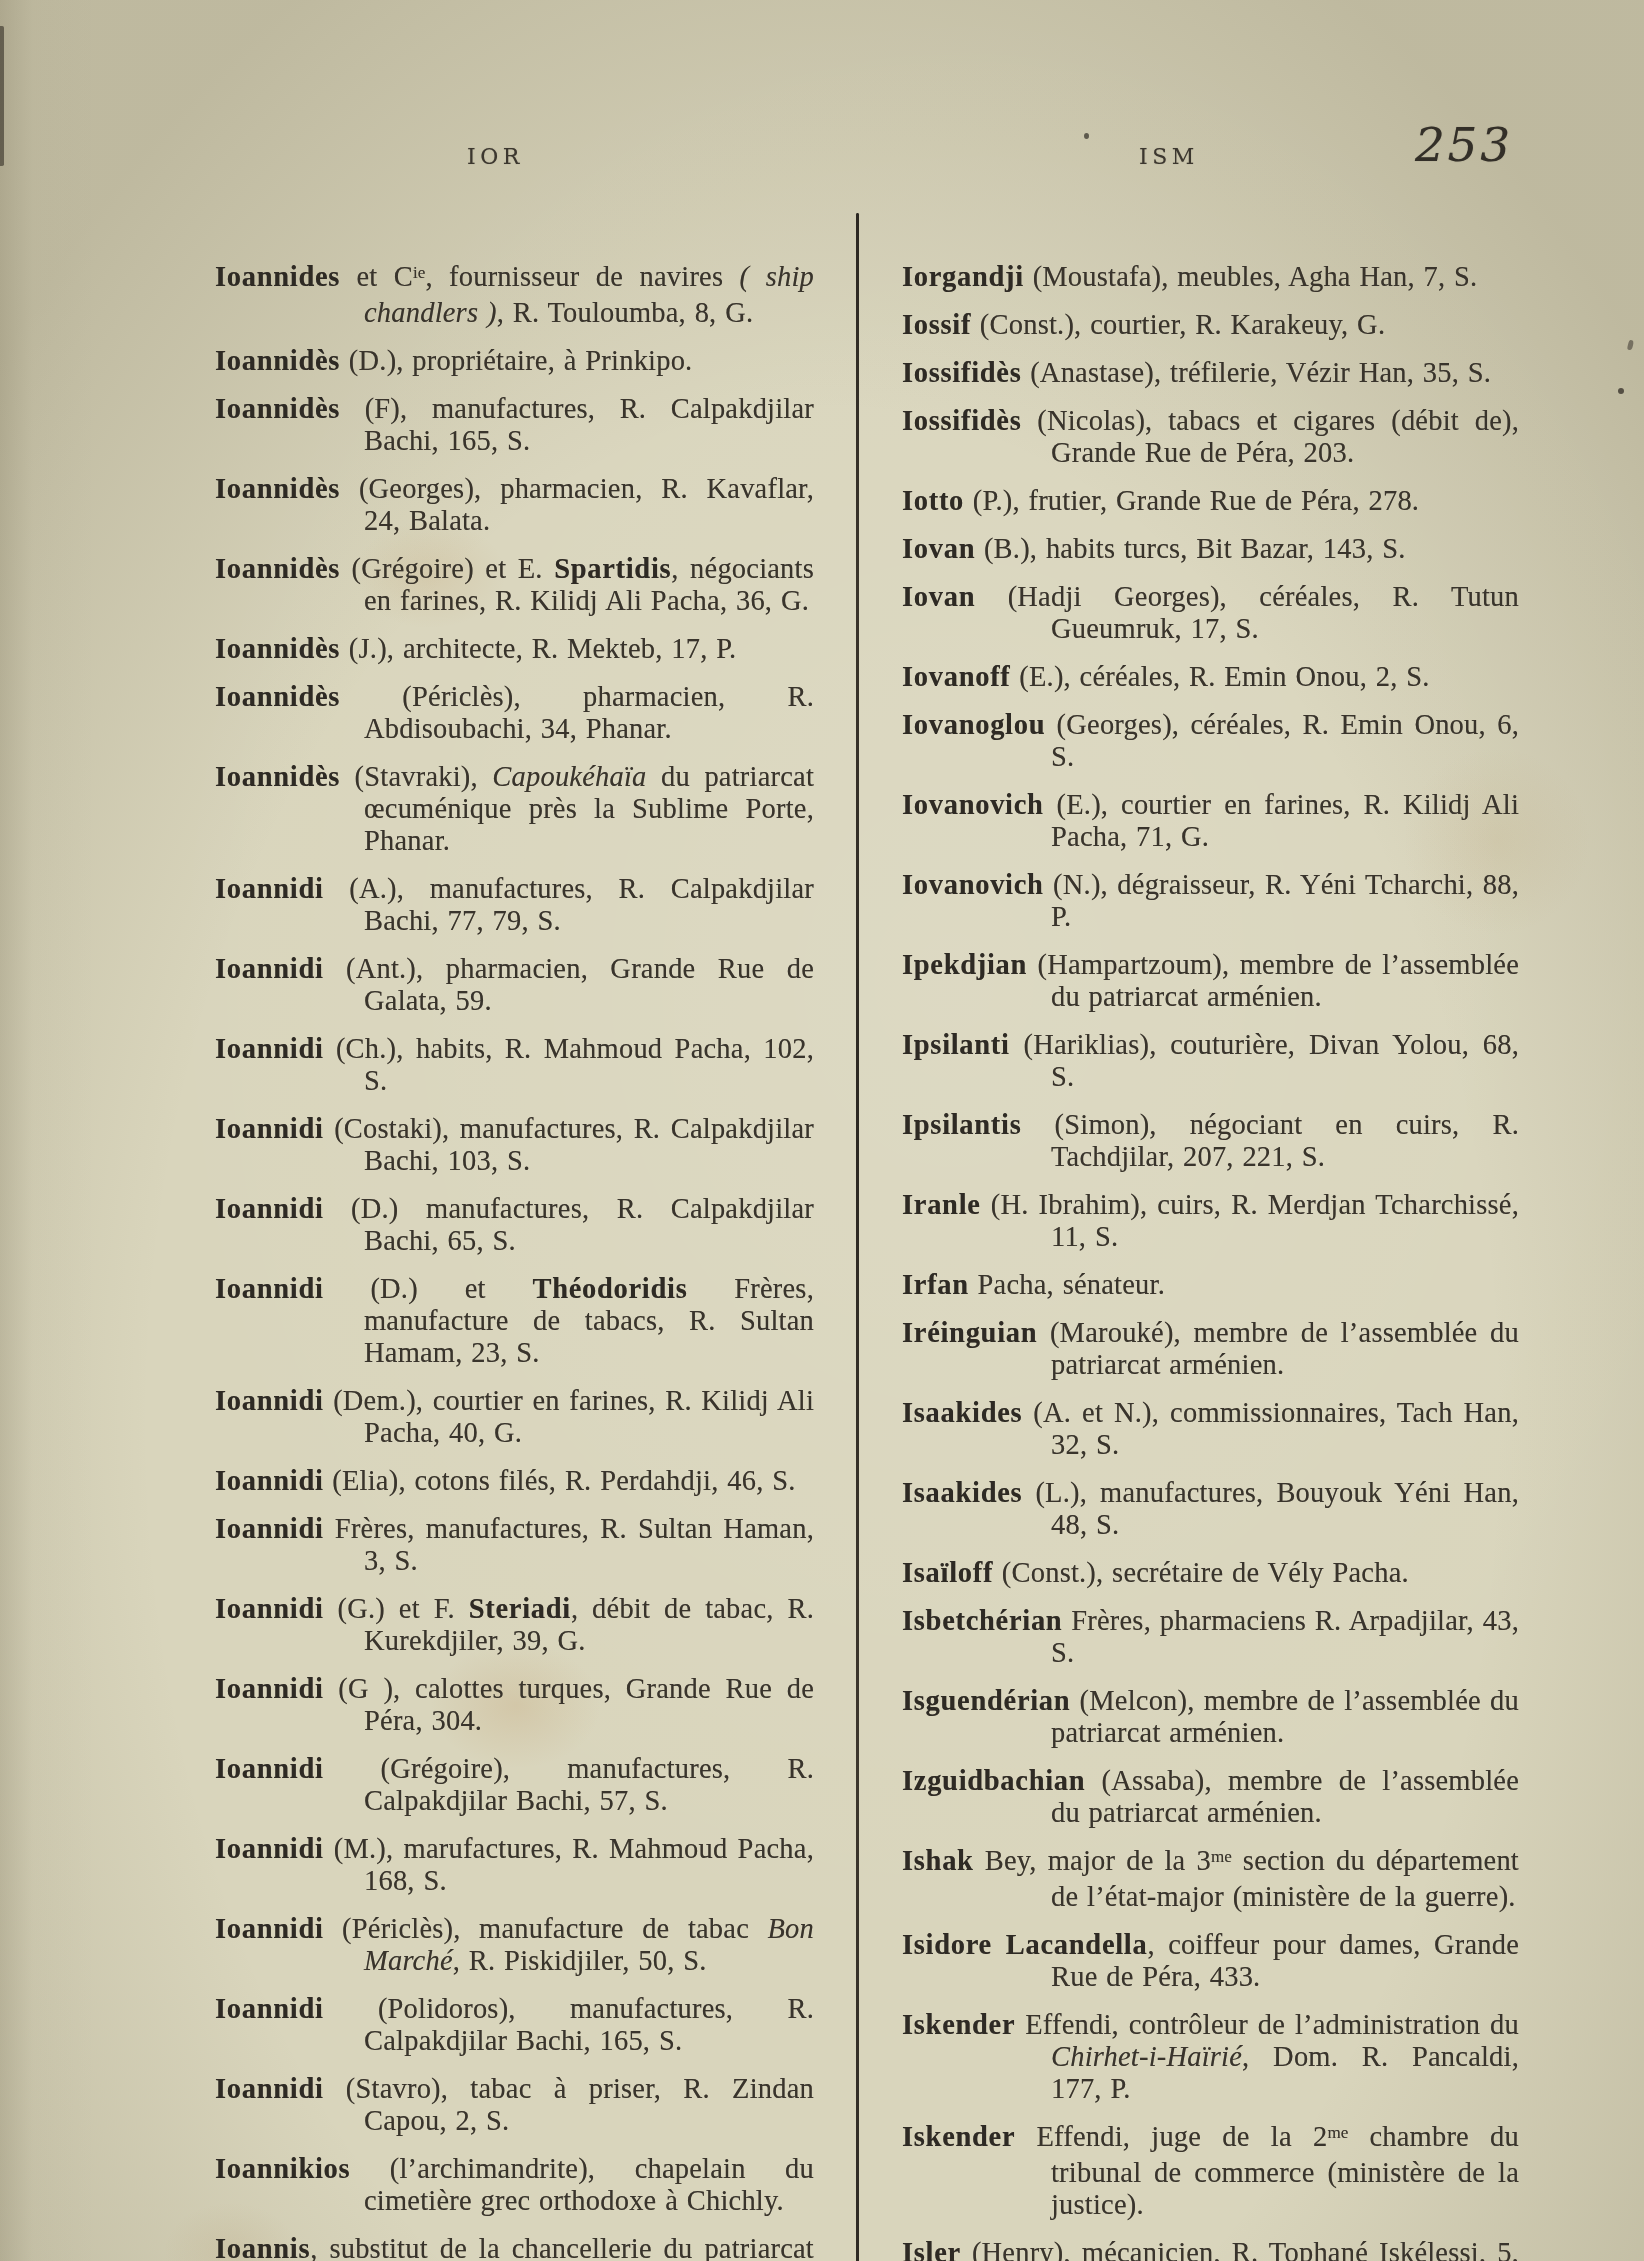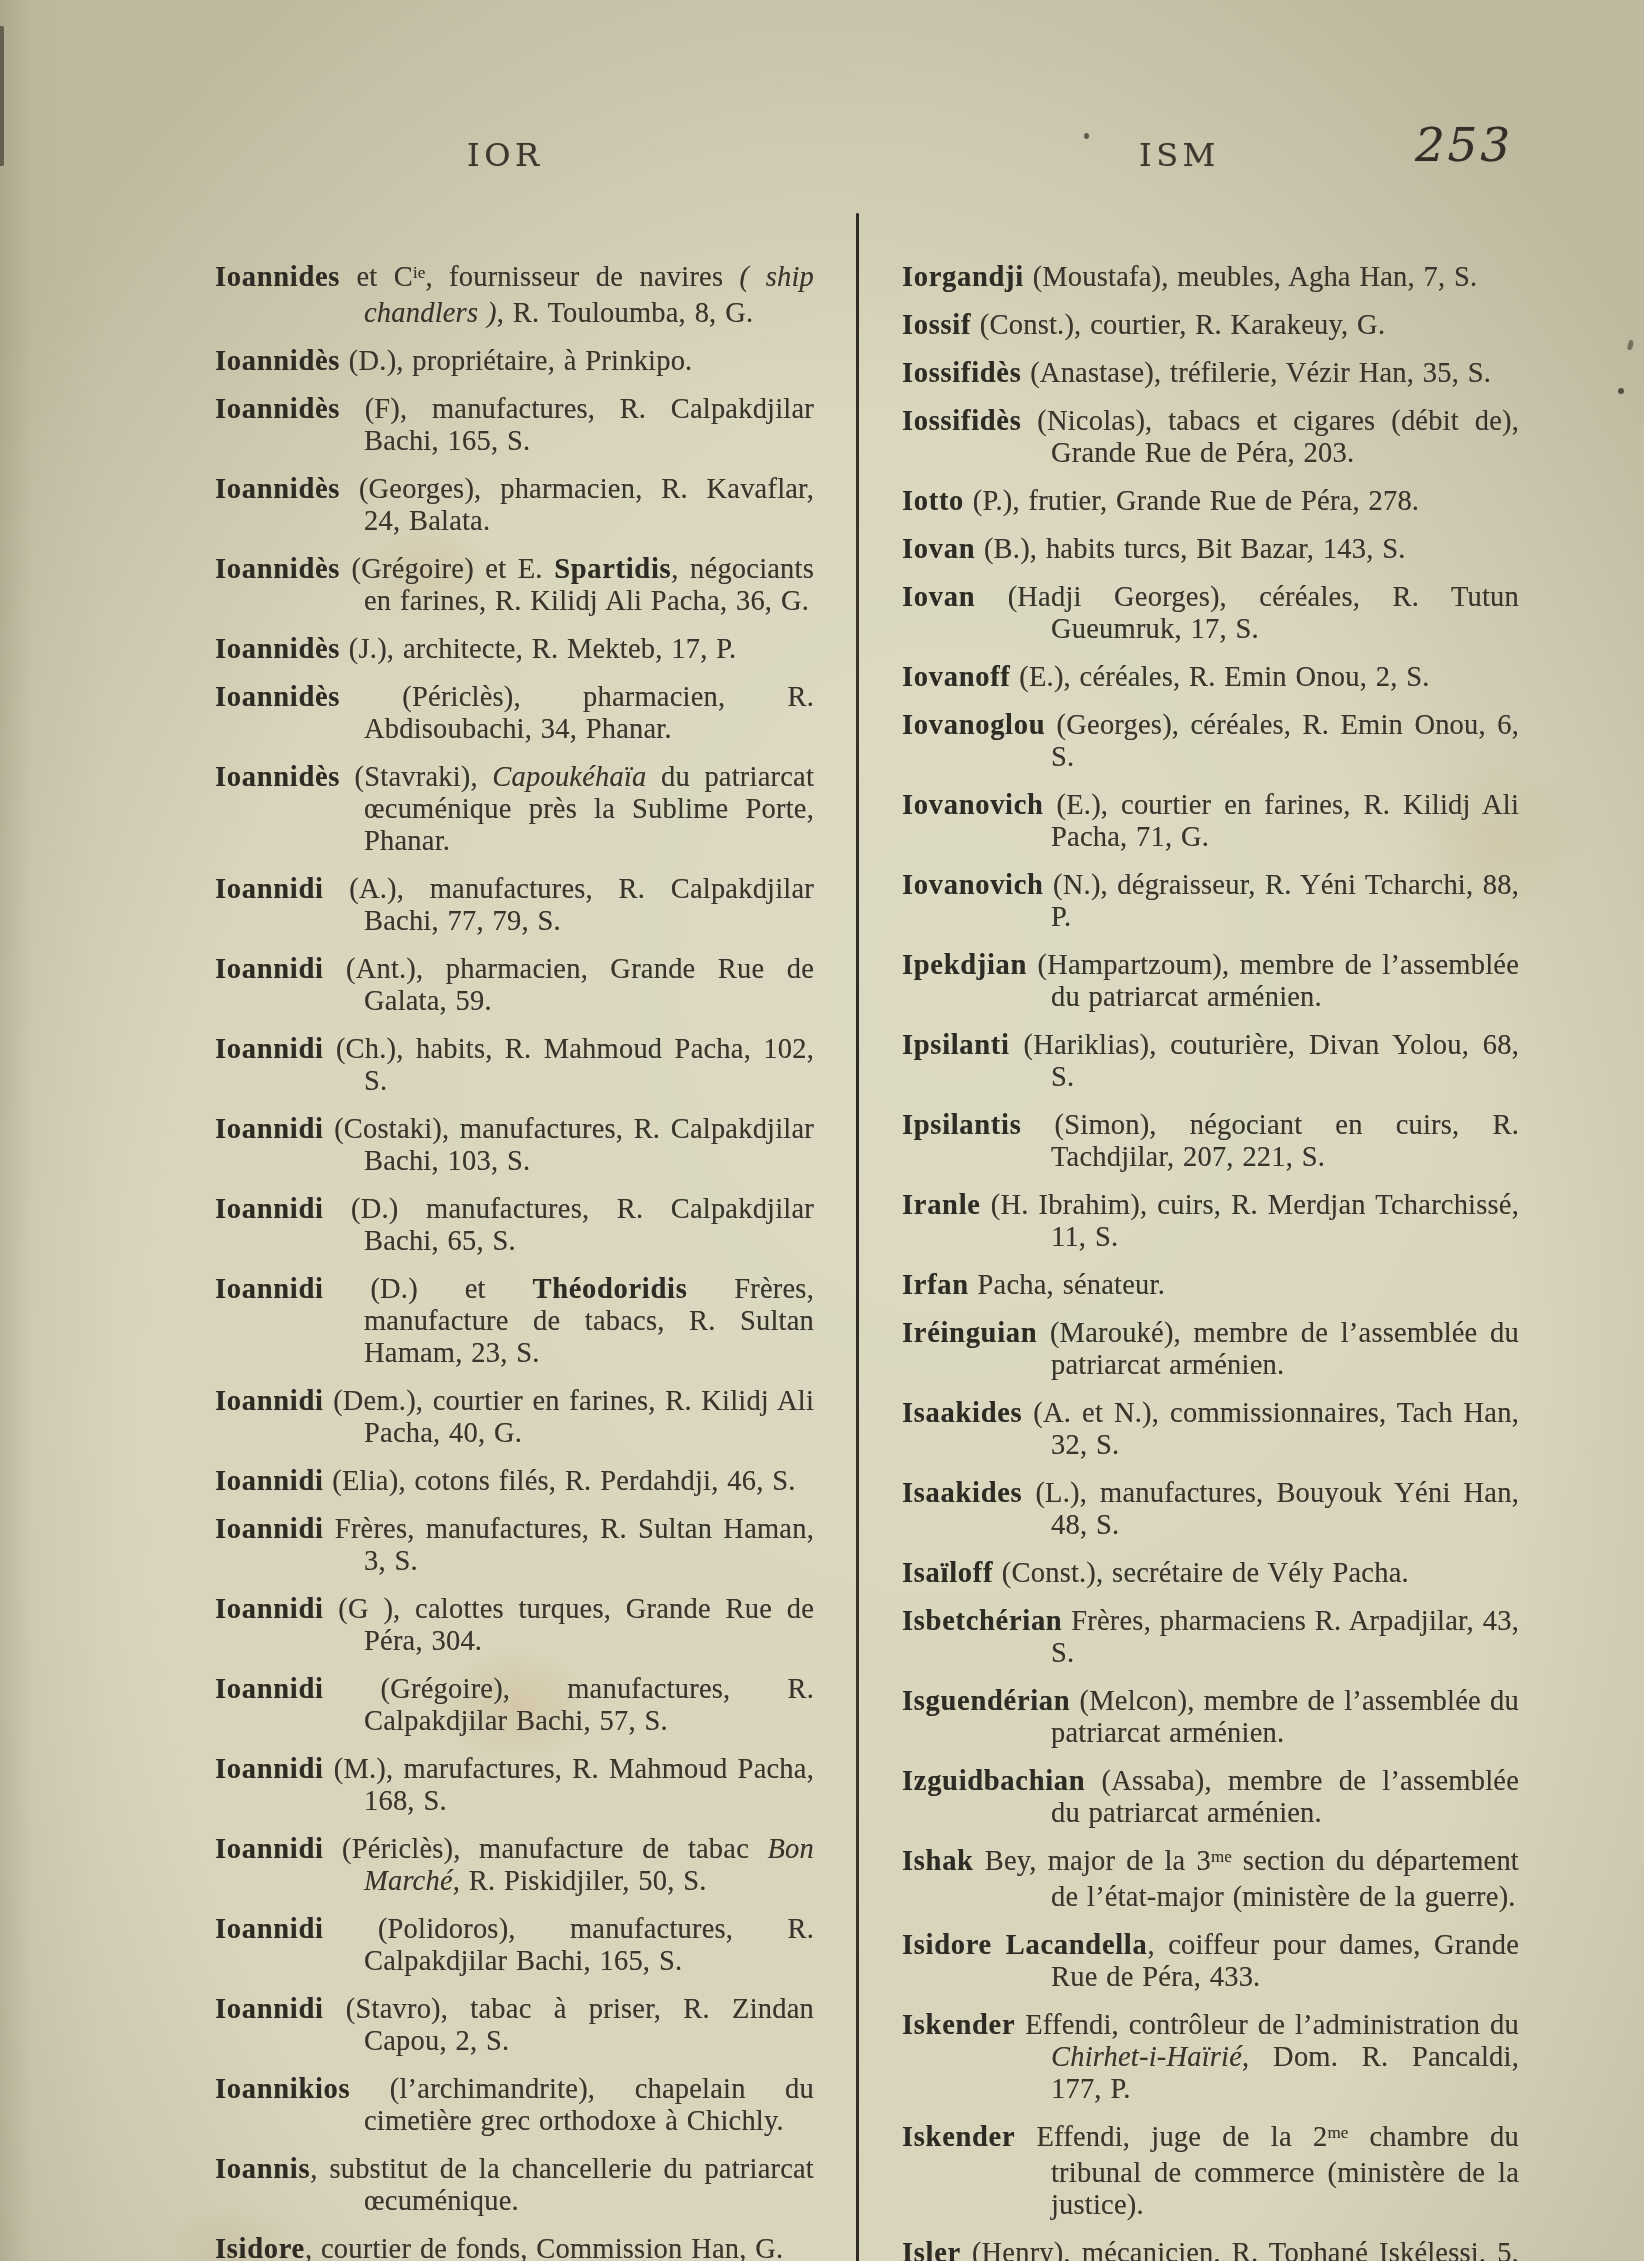--- a/index.html
+++ b/index.html
@@ -17,21 +17,21 @@
       #d9d5bc;
     color:#39342c;
   }
   .stain{position:absolute;border-radius:50%;pointer-events:none;}
   .stain.s1{left:353px;top:520px;width:154px;height:109px;background:radial-gradient(ellipse,rgba(178,126,62,0.13),rgba(178,126,62,0) 70%);}
   .stain.s2{left:430px;top:1642px;width:172px;height:127px;background:radial-gradient(ellipse,rgba(178,126,62,0.16),rgba(178,126,62,0) 70%);}
   .stain.s3{left:1402px;top:746px;width:190px;height:190px;background:radial-gradient(ellipse,rgba(170,130,70,0.10),rgba(170,130,70,0) 70%);}
   .stain.s4{left:163px;top:2202px;width:136px;height:99px;background:radial-gradient(ellipse,rgba(160,120,64,0.10),rgba(160,120,64,0) 70%);}
 
   .running-head{
-    position:absolute;top:136px;font-size:32px;letter-spacing:4.5px;
+    position:absolute;top:144px;font-size:22px;letter-spacing:4.5px;
     color:#3c372f;text-shadow:0 0 0.9px rgba(60,55,47,0.35);
   }
   .rh-left{left:467px;}
   .rh-right{left:1139px;}
   .page-number{
     position:absolute;left:1415px;top:117px;font-size:47px;letter-spacing:2.7px;
     color:#332f28;text-shadow:0 0 0.9px rgba(51,47,40,0.35);font-style:italic;
   }
 
   .rule-mid{
@@ -85,20 +85,21 @@
       <p class="entry"><span class="seg-b">Ioannidès</span><span class="seg-r"> (Stavraki), </span><span class="seg-i">Capoukéhaïa</span><span class="seg-r"> du patriarcat œcuménique près la Sublime Porte, Phanar.</span></p>
       <p class="entry"><span class="seg-b">Ioannidi</span><span class="seg-r"> (A.), manufactures, R. Calpakdjilar Bachi, 77, 79, S.</span></p>
       <p class="entry"><span class="seg-b">Ioannidi</span><span class="seg-r"> (Ant.), pharmacien, Grande Rue de Galata, 59.</span></p>
       <p class="entry"><span class="seg-b">Ioannidi</span><span class="seg-r"> (Ch.), habits, R. Mahmoud Pacha, 102, S.</span></p>
       <p class="entry"><span class="seg-b">Ioannidi</span><span class="seg-r"> (Costaki), manufactures, R. Calpakdjilar Bachi, 103, S.</span></p>
       <p class="entry"><span class="seg-b">Ioannidi</span><span class="seg-r"> (D.) manufactures, R. Calpakdjilar Bachi, 65, S.</span></p>
       <p class="entry"><span class="seg-b">Ioannidi</span><span class="seg-r"> (D.) et </span><span class="seg-b">Théodoridis</span><span class="seg-r"> Frères, manufacture de tabacs, R. Sultan Hamam, 23, S.</span></p>
       <p class="entry"><span class="seg-b">Ioannidi</span><span class="seg-r"> (Dem.), courtier en farines, R. Kilidj Ali Pacha, 40, G.</span></p>
       <p class="entry"><span class="seg-b">Ioannidi</span><span class="seg-r"> (Elia), cotons filés, R. Perdahdji, 46, S.</span></p>
       <p class="entry"><span class="seg-b">Ioannidi</span><span class="seg-r"> Frères, manufactures, R. Sultan Haman, 3, S.</span></p>
+      <p class="entry"><span class="seg-b">Ioannidi</span><span class="seg-r"> (G.) et F. </span><span class="seg-b">Steriadi</span><span class="seg-r">, débit de tabac, R. Kurekdjiler, 39, G.</span></p>
       <p class="entry"><span class="seg-b">Ioannidi</span><span class="seg-r"> (G ), calottes turques, Grande Rue de Péra, 304.</span></p>
       <p class="entry"><span class="seg-b">Ioannidi</span><span class="seg-r"> (Grégoire), manufactures, R. Calpakdjilar Bachi, 57, S.</span></p>
       <p class="entry"><span class="seg-b">Ioannidi</span><span class="seg-r"> (M.), marufactures, R. Mahmoud Pacha, 168, S.</span></p>
       <p class="entry"><span class="seg-b">Ioannidi</span><span class="seg-r"> (Périclès), manufacture de tabac </span><span class="seg-i">Bon Marché</span><span class="seg-r">, R. Piskidjiler, 50, S.</span></p>
       <p class="entry"><span class="seg-b">Ioannidi</span><span class="seg-r"> (Polidoros), manufactures, R. Calpakdjilar Bachi, 165, S.</span></p>
       <p class="entry"><span class="seg-b">Ioannidi</span><span class="seg-r"> (Stavro), tabac à priser, R. Zindan Capou, 2, S.</span></p>
       <p class="entry"><span class="seg-b">Ioannikios</span><span class="seg-r"> (l’archimandrite), chapelain du cimetière grec orthodoxe à Chichly.</span></p>
       <p class="entry"><span class="seg-b">Ioannis</span><span class="seg-r">, substitut de la chancellerie du patriarcat œcuménique.</span></p>
       <p class="entry"><span class="seg-b">Isidore</span><span class="seg-r">, courtier de fonds, Commission Han, G.</span></p>
       <p class="entry"><span class="seg-b">Ioannou</span><span class="seg-r"> (C.), marchand, R. Hamal Bachi, 24, P.</span></p>

